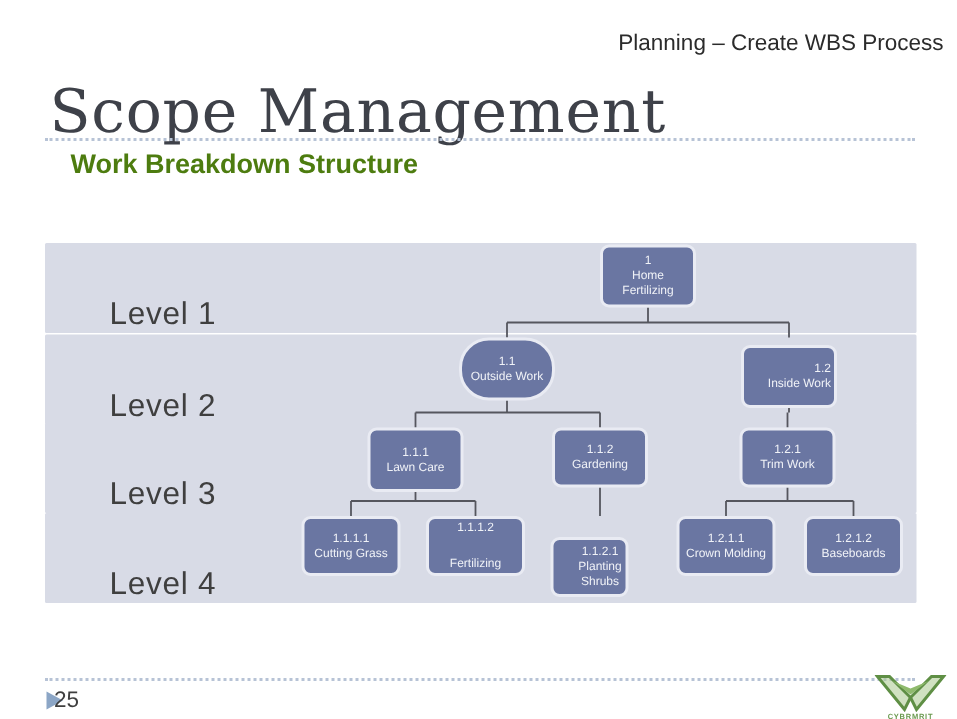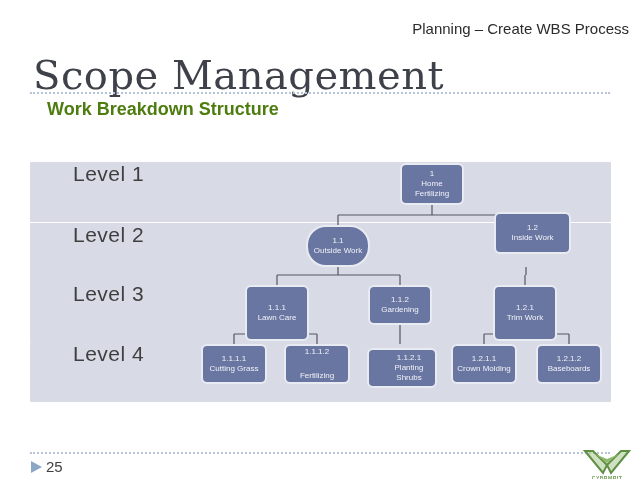--- a/index.html
+++ b/index.html
@@ -31,21 +31,21 @@
     position:absolute;top:80px;left:30px;width:580px;height:0;
     border-top:2px dotted var(--dotted-rule);
   }
   .subtitle{
     position:absolute;top:87px;left:47px;margin:0;
     font-size:18px;font-weight:700;color:#4d7c0f;
   }
   .band{
     position:absolute;left:30px;width:581px;height:60px;
     background:var(--band-bg);border-radius:1px;
-    display:flex;align-items:flex-start;
+    display:flex;align-items:flex-end;
   }
   .band-label{
     margin-left:43px;font-size:21px;color:var(--text-dark);letter-spacing:0.5px;
   }
   .connectors{position:absolute;top:0;left:0;pointer-events:none;}
   .node{
     position:absolute;box-sizing:border-box;
     background:var(--node-fill);border:2px solid var(--node-border);border-radius:6px;
     color:#f0f2f7;text-align:center;font-size:8px;line-height:10px;
     display:flex;flex-direction:column;justify-content:center;
@@ -54,21 +54,21 @@
   .footer-rule{
     position:absolute;top:440px;left:30px;width:580px;height:0;
     border-top:2px dotted var(--dotted-rule);
   }
   .bullet{
     position:absolute;left:31px;top:449px;width:0;height:0;
     border-left:11px solid var(--bullet);
     border-top:6px solid transparent;border-bottom:6px solid transparent;
   }
   .page-number{
-    position:absolute;left:46px;top:446px;font-size:15px;color:var(--text-dark);
+    position:absolute;left:36px;top:446px;font-size:15px;color:var(--text-dark);
   }
   .logo{
     position:absolute;right:3px;top:437px;width:56px;text-align:center;
   }
   .logo-mark{display:block;margin:0 auto;}
   .logo-wing{fill:#a9c98e;stroke:var(--logo-green);stroke-width:2;fill-opacity:0.55;}
   .logo-text{
     display:block;font-size:5px;line-height:6px;letter-spacing:0.5px;
     color:#6b9a50;font-weight:700;
   }
@@ -105,45 +105,45 @@
 
     <div id="wbs-nodes">
         <div class="node" style="left: 400px; top: 151px; width: 64px; height: 42px;">
           <div>1</div>
           <div>Home Fertilizing</div>
         </div>
         <div class="node" style="left: 306px; top: 213px; width: 64px; height: 42px; border-radius: 20px;">
           <div>1.1</div>
           <div>Outside Work</div>
         </div>
-        <div class="node" style="left: 494px; top: 200px; width: 77px; height: 42px;">
+        <div class="node" style="left: 494px; top: 218px; width: 64px; height: 42px; text-align: right;">
           <div>1.2</div>
           <div>Inside Work</div>
         </div>
-        <div class="node" style="left: 245px; top: 273px; width: 64px; height: 56px;">
+        <div class="node" style="left: 245px; top: 273px; width: 64px; height: 43px;">
           <div>1.1.1</div>
           <div>Lawn Care</div>
         </div>
         <div class="node" style="left: 368px; top: 273px; width: 64px; height: 40px;">
           <div>1.1.2</div>
           <div>Gardening</div>
         </div>
-        <div class="node" style="left: 493px; top: 273px; width: 64px; height: 56px;">
+        <div class="node" style="left: 493px; top: 273px; width: 64px; height: 40px;">
           <div>1.2.1</div>
           <div>Trim Work</div>
         </div>
         <div class="node" style="left: 201px; top: 332px; width: 66px; height: 40px; text-align: center;">
           <div>1.1.1.1</div>
           <div>Cutting Grass</div>
         </div>
         <div class="node" style="left: 284px; top: 332px; width: 66px; height: 40px; justify-content: space-between;">
           <div>1.1.1.2</div>
           <div>Fertilizing</div>
         </div>
-        <div class="node" style="left: 367px; top: 336px; width: 70px; height: 40px; padding-left: 16px;">
+        <div class="node" style="left: 367px; top: 346px; width: 52px; height: 40px; padding-left: 16px;">
           <div>1.1.2.1</div>
           <div>Planting Shrubs</div>
         </div>
         <div class="node" style="left: 451px; top: 332px; width: 66px; height: 40px;">
           <div>1.2.1.1</div>
           <div>Crown Molding</div>
         </div>
         <div class="node" style="left: 536px; top: 332px; width: 66px; height: 40px;">
           <div>1.2.1.2</div>
           <div>Baseboards</div>

